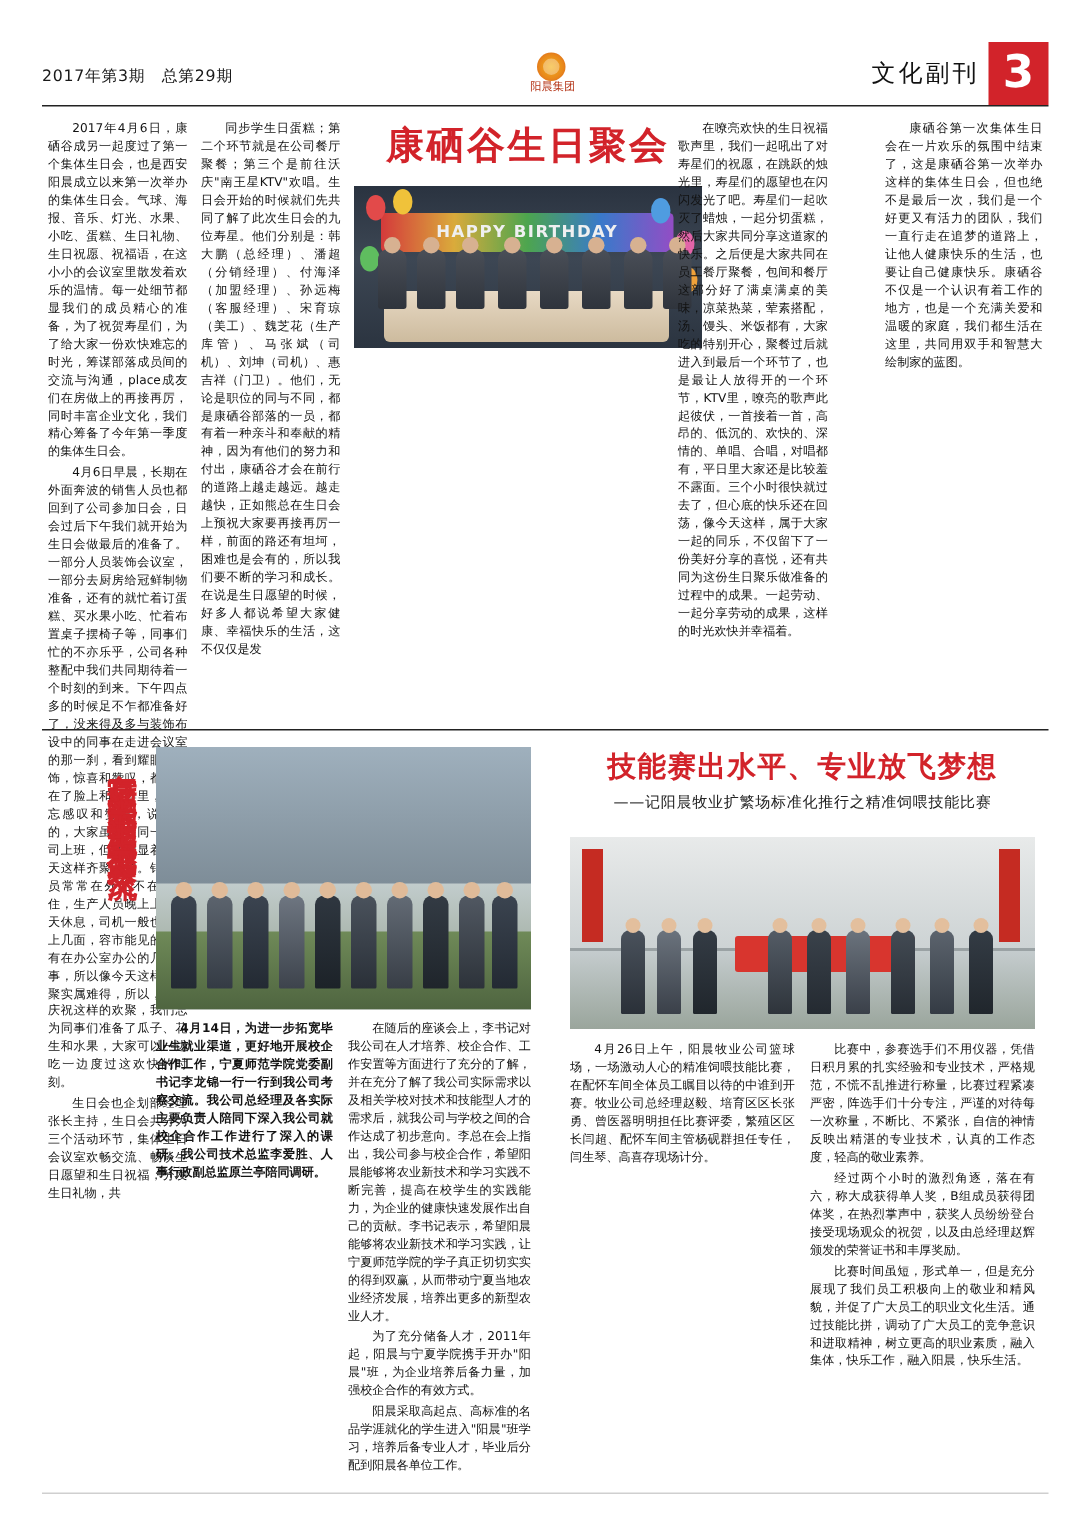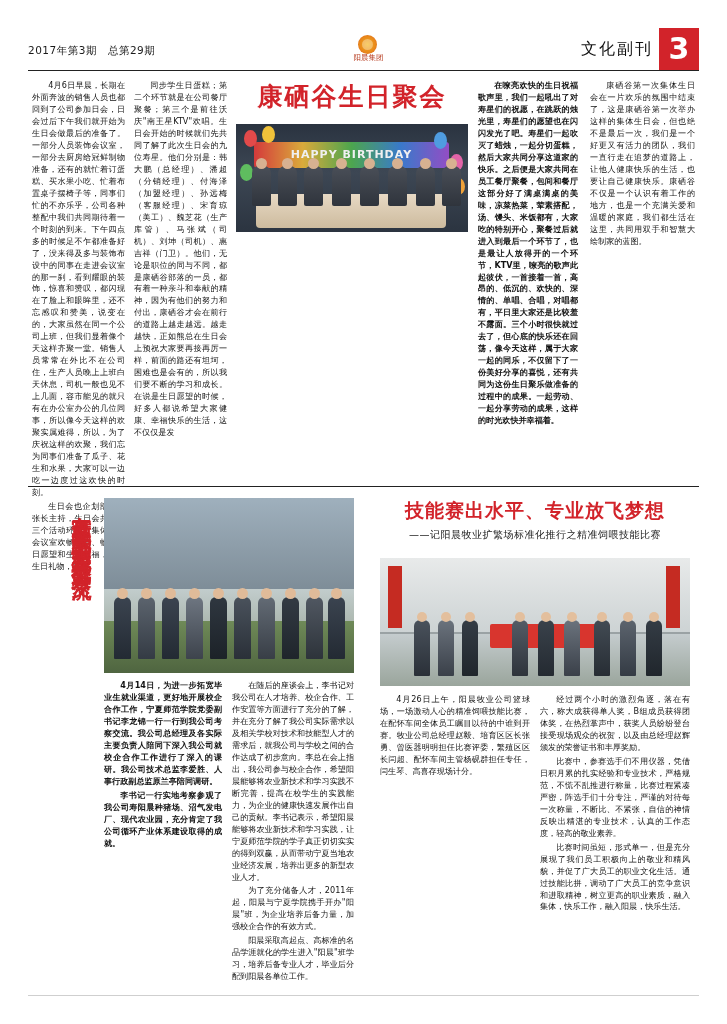--- a/index.html
+++ b/index.html
@@ -327,27 +327,28 @@
     <div class="person" style="left:42px;"></div>
     <div class="person" style="left:68px;"></div>
     <div class="person" style="left:96px;"></div>
     <div class="person" style="left:124px;"></div>
     <div class="person" style="left:152px;"></div>
     <div class="person" style="left:180px;"></div>
     <div class="person" style="left:206px;"></div>
   </div>
 
   <div class="col" style="left:32px;  top:80px;  width:93px;">
+    <p>2017年4月6日，康硒谷成另一起度过了第一个集体生日会，也是西安阳晨成立以来第一次举办的集体生日会。气球、海报、音乐、灯光、水果、小吃、蛋糕、生日礼物、生日祝愿、祝福语，在这小小的会议室里散发着欢乐的温情。每一处细节都显我们的成员精心的准备，为了祝贺寿星们，为了给大家一份欢快难忘的时光，筹谋部落成员间的交流与沟通，place成友们在房做上的再接再厉，同时丰富企业文化，我们精心筹备了今年第一季度的集体生日会。</p>
     <p>4月6日早晨，长期在外面奔波的销售人员也都回到了公司参加日会，日会过后下午我们就开始为生日会做最后的准备了。一部分人员装饰会议室，一部分去厨房给冠鲜制物准备，还有的就忙着订蛋糕、买水果小吃、忙着布置桌子摆椅子等，同事们忙的不亦乐乎，公司各种整配中我们共同期待着一个时刻的到来。下午四点多的时候足不乍都准备好了，没来得及多与装饰布设中的同事在走进会议室的那一刹，看到耀眼的装饰，惊喜和赞叹，都闪现在了脸上和眼眸里，还不忘感叹和赞美，说变在的，大家虽然在同一个公司上班，但我们显着像个天这样齐聚一堂。销售人员常常在外比不在公司住，生产人员晚上上班白天休息，司机一般也见不上几面，容市能见的就只有在办公室办公的几位同事，所以像今天这样的欢聚实属难得，所以，为了庆祝这样的欢聚，我们忘为同事们准备了瓜子、花生和水果，大家可以一边吃一边度过这欢快的时刻。</p>
     <p>生日会也企划部经理张长主持，生日会共分为三个活动环节，集体生日会议室欢畅交流、畅谈生日愿望和生日祝福，分发生日礼物，共</p>
   </div>
   <div class="col" style="left:134px; top:80px; width:93px;">
     <p>同步学生日蛋糕；第二个环节就是在公司餐厅聚餐；第三个是前往沃庆"南王星KTV"欢唱。生日会开始的时候就们先共同了解了此次生日会的九位寿星。他们分别是：韩大鹏（总经理）、潘超（分销经理）、付海泽（加盟经理）、孙远梅（客服经理）、宋育琼（美工）、魏芝花（生产库管）、马张斌（司机）、刘坤（司机）、惠吉祥（门卫）。他们，无论是职位的同与不同，都是康硒谷部落的一员，都有着一种亲斗和奉献的精神，因为有他们的努力和付出，康硒谷才会在前行的道路上越走越远。越走越快，正如熊总在生日会上预祝大家要再接再厉一样，前面的路还有坦坷，困难也是会有的，所以我们要不断的学习和成长。在说是生日愿望的时候，好多人都说希望大家健康、幸福快乐的生活，这不仅仅是发</p>
   </div>
-  <div class="col" style="left:478px; top:80px; width:100px;font-weight:bold;">
+  <div class="col" style="left:452px; top:80px; width:100px;">
     <p>在嘹亮欢快的生日祝福歌声里，我们一起吼出了对寿星们的祝愿，在跳跃的烛光里，寿星们的愿望也在闪闪发光了吧。寿星们一起吹灭了蜡烛，一起分切蛋糕，然后大家共同分享这道家的快乐。之后便是大家共同在员工餐厅聚餐，包间和餐厅这部分好了满桌满桌的美味，凉菜热菜，荤素搭配，汤、馒头、米饭都有，大家吃的特别开心，聚餐过后就进入到最后一个环节了，也是最让人放得开的一个环节，KTV里，嘹亮的歌声此起彼伏，一首接着一首，高昂的、低沉的、欢快的、深情的、单唱、合唱，对唱都有，平日里大家还是比较羞不露面。三个小时很快就过去了，但心底的快乐还在回荡，像今天这样，属于大家一起的同乐，不仅留下了一份美好分享的喜悦，还有共同为这份生日聚乐做准备的过程中的成果。一起劳动、一起分享劳动的成果，这样的时光欢快并幸福着。</p>
   </div>
   <div class="col" style="left:590px; top:80px; width:105px;">
     <p>康硒谷第一次集体生日会在一片欢乐的氛围中结束了，这是康硒谷第一次举办这样的集体生日会，但也绝不是最后一次，我们是一个好更又有活力的团队，我们一直行走在追梦的道路上，让他人健康快乐的生活，也要让自己健康快乐。康硒谷不仅是一个认识有着工作的地方，也是一个充满关爱和温暖的家庭，我们都生活在这里，共同用双手和智慧大绘制家的蓝图。</p>
   </div>
 
   <div class="rule-mid"></div>
 
   <div class="vert-headline">宁夏师范学院党委副书记李龙锦来我公司考察交流</div>
 
@@ -362,21 +363,20 @@
     <div class="p" style="left:106px; background:linear-gradient(180deg,#2f3740,#1c2228);"></div>
     <div class="p" style="left:130px; background:linear-gradient(180deg,#4a525c,#2a3038);"></div>
     <div class="p" style="left:154px; background:linear-gradient(180deg,#636b75,#383e46);"></div>
     <div class="p" style="left:178px; background:linear-gradient(180deg,#333b44,#1f252b);"></div>
     <div class="p" style="left:202px; background:linear-gradient(180deg,#515862,#2d333a);"></div>
     <div class="p" style="left:224px; background:linear-gradient(180deg,#3b4450,#232a33);"></div>
   </div>
 
   <div class="col" style="left:104px; top:680px; width:118px;font-weight:bold;">
     <p>4月14日，为进一步拓宽毕业生就业渠道，更好地开展校企合作工作，宁夏师范学院党委副书记李龙锦一行一行到我公司考察交流。我公司总经理及各实际主要负责人陪同下深入我公司就校企合作工作进行了深入的课研。我公司技术总监李爱胜、人事行政副总监原兰亭陪同调研。</p>
-    <p>李书记一行实地考察参观了我公司寿阳晨种猪场、沼气发电厂、现代农业园，充分肯定了我公司循环产业体系建设取得的成就。</p>
   </div>
   <div class="col" style="left:232px; top:680px; width:122px;">
     <p>在随后的座谈会上，李书记对我公司在人才培养、校企合作、工作安置等方面进行了充分的了解，并在充分了解了我公司实际需求以及相关学校对技术和技能型人才的需求后，就我公司与学校之间的合作达成了初步意向。李总在会上指出，我公司参与校企合作，希望阳晨能够将农业新技术和学习实践不断完善，提高在校学生的实践能力，为企业的健康快速发展作出自己的贡献。李书记表示，希望阳晨能够将农业新技术和学习实践，让宁夏师范学院的学子真正切切实实的得到双赢，从而带动宁夏当地农业经济发展，培养出更多的新型农业人才。</p>
     <p>为了充分储备人才，2011年起，阳晨与宁夏学院携手开办"阳晨"班，为企业培养后备力量，加强校企合作的有效方式。</p>
     <p>阳晨采取高起点、高标准的名品学涯就化的学生进入"阳晨"班学习，培养后备专业人才，毕业后分配到阳晨各单位工作。</p>
   </div>
 
   <div class="br-headline">技能赛出水平、专业放飞梦想</div>
   <div class="br-subhead">——记阳晨牧业扩繁场标准化推行之精准饲喂技能比赛</div>
 
@@ -394,19 +394,19 @@
     <div class="p" style="left:184px; background:linear-gradient(180deg,#6b737d,#3a4049);"></div>
     <div class="p" style="left:214px; background:linear-gradient(180deg,#434b54,#272d34);"></div>
     <div class="p" style="left:240px; background:linear-gradient(180deg,#5c646e,#343b44);"></div>
     <div class="p" style="left:266px; background:linear-gradient(180deg,#343c45,#20262c);"></div>
   </div>
 
   <div class="col" style="left:380px; top:694px; width:150px;">
     <p>4月26日上午，阳晨牧业公司篮球场，一场激动人心的精准饲喂技能比赛，在配怀车间全体员工瞩目以待的中谁到开赛。牧业公司总经理赵毅、培育区区长张勇、曾医器明明担任比赛评委，繁殖区区长闫超、配怀车间主管杨砚群担任专任，闫生琴、高喜存现场计分。</p>
   </div>
   <div class="col" style="left:540px; top:694px; width:150px;">
+    <p>比赛中，参赛选手们不用仪器，凭借日积月累的扎实经验和专业技术，严格规范，不慌不乱推进行称量，比赛过程紧凑严密，阵选手们十分专注，严谨的对待每一次称量，不断比、不紧张，自信的神情反映出精湛的专业技术，认真的工作态度，轻高的敬业素养。</p>
     <p>经过两个小时的激烈角逐，落在有六，称大成获得单人奖，B组成员获得团体奖，在热烈掌声中，获奖人员纷纷登台接受现场观众的祝贺，以及由总经理赵辉颁发的荣誉证书和丰厚奖励。</p>
-    <p>比赛中，参赛选手们不用仪器，凭借日积月累的扎实经验和专业技术，严格规范，不慌不乱推进行称量，比赛过程紧凑严密，阵选手们十分专注，严谨的对待每一次称量，不断比、不紧张，自信的神情反映出精湛的专业技术，认真的工作态度，轻高的敬业素养。</p>
     <p>比赛时间虽短，形式单一，但是充分展现了我们员工积极向上的敬业和精风貌，并促了广大员工的职业文化生活。通过技能比拼，调动了广大员工的竞争意识和进取精神，树立更高的职业素质，融入集体，快乐工作，融入阳晨，快乐生活。</p>
   </div>
 
   <div class="footer-rule"></div>
 </div>
 
 </body></html>

